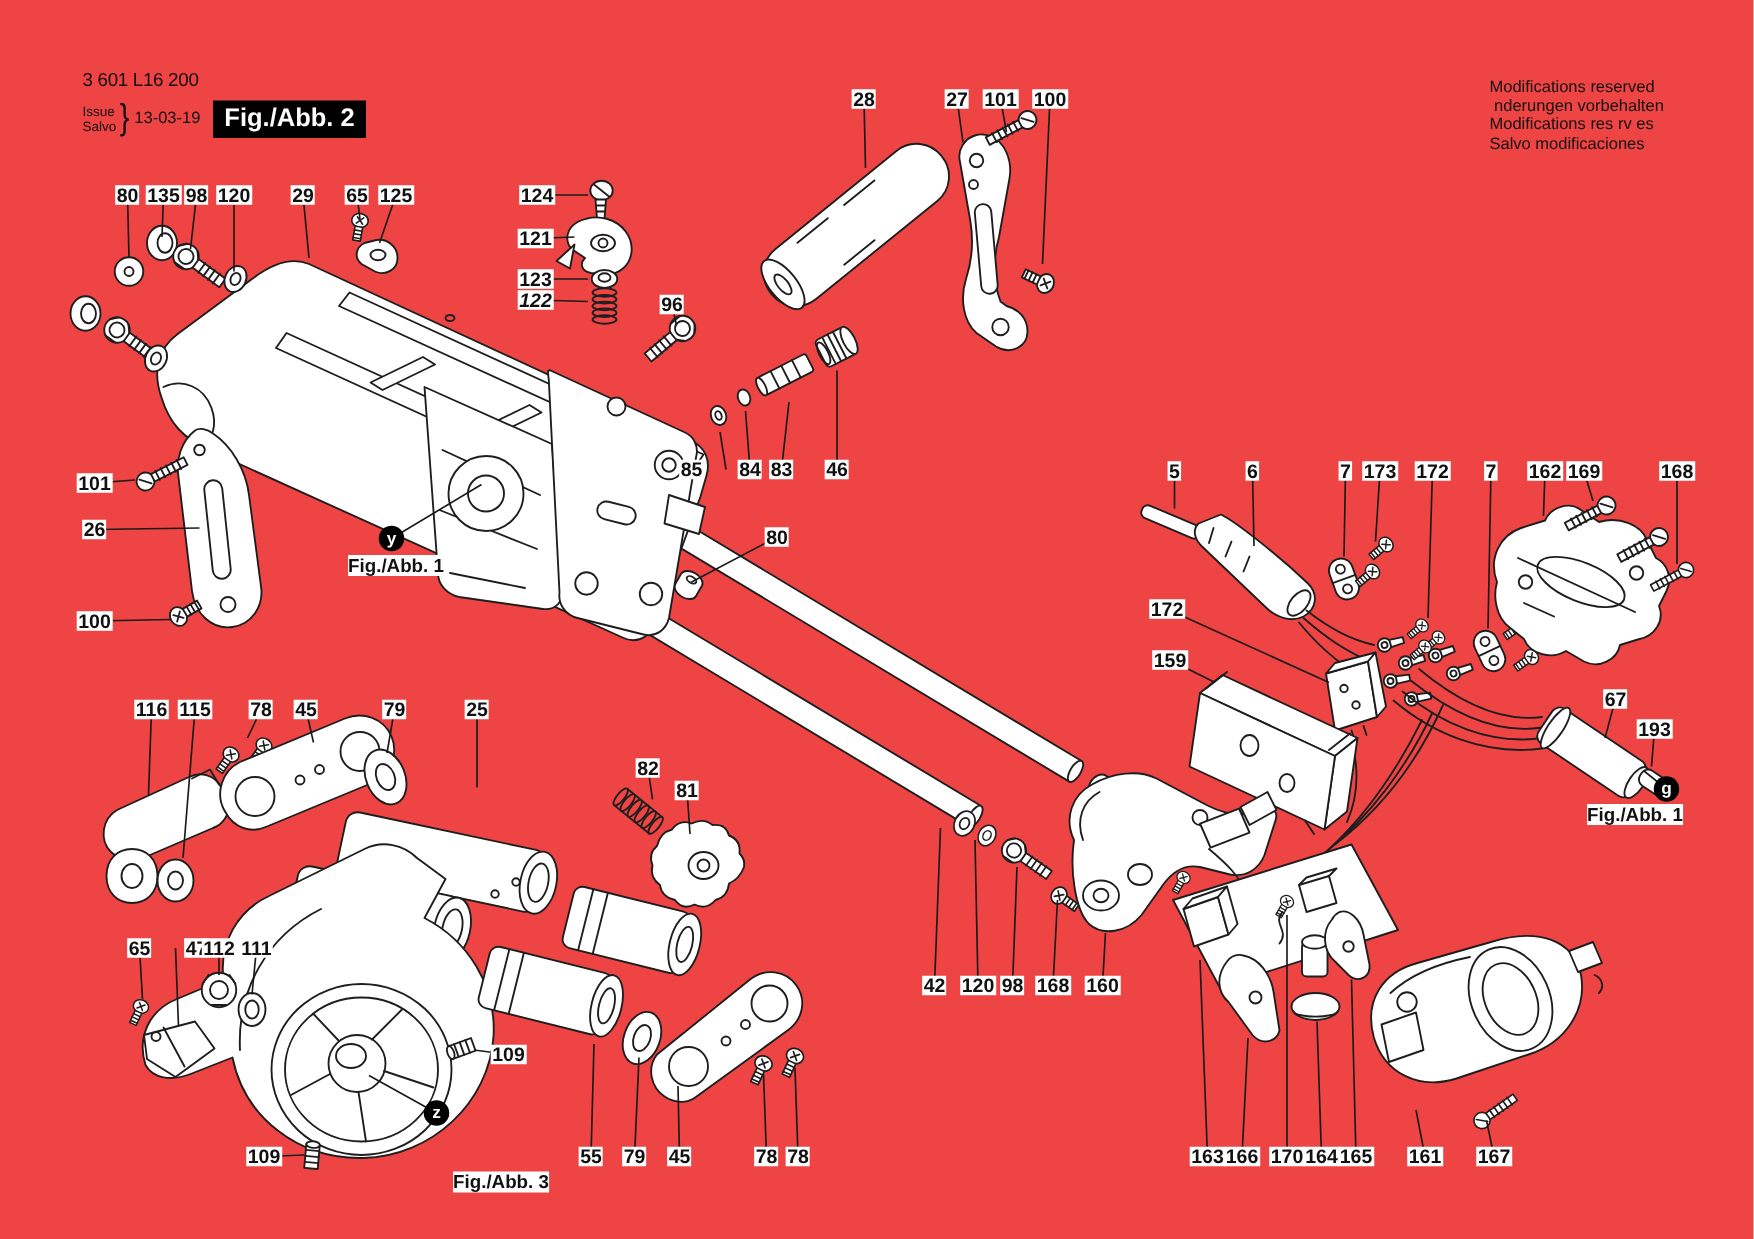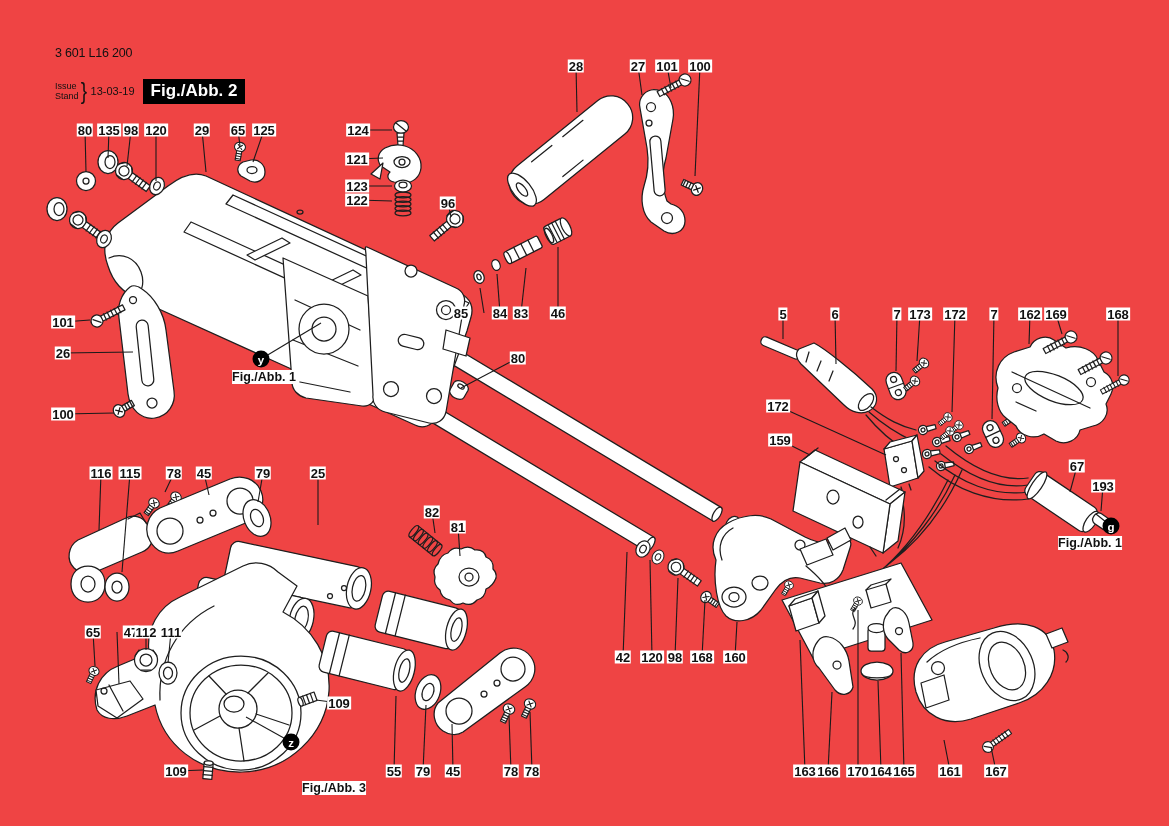--- a/index.html
+++ b/index.html
@@ -10,21 +10,21 @@
   .fw{fill:#fff;stroke:#1e1e1e;stroke-width:1.25;stroke-linejoin:round}
   .callout{position:absolute;transform:translate(-50%,-50%);font-weight:bold;font-size:13px;
            line-height:1;background:#fff;padding:0 1px;white-space:nowrap}
   .figref{position:absolute;transform:translate(-50%,-50%);font-weight:bold;font-size:12.5px;
           background:#fff;white-space:nowrap}
   .marker{position:absolute;transform:translate(-50%,-50%);width:17px;height:17px;border-radius:50%;
           background:#000;color:#fff;font-weight:bold;font-size:11.5px;display:flex;
           align-items:center;justify-content:center}
   #doc-header{position:absolute;left:55px;top:46px}
   .partnum{font-size:12.5px;letter-spacing:-0.2px}
-  .issue-row{display:flex;align-items:center;margin-top:17px}
+  .issue-row{display:flex;align-items:center;margin-top:5px}
   .issue-words{font-size:9px;line-height:10px}
   .brace{font-size:24px;font-weight:normal;transform:scaleX(.8);margin:0 1px 0 1px}
   .issue-date{font-size:11px;margin:0 8px 0 2px}
   .figbox{background:#000;color:#fff;font-weight:bold;font-size:17px;padding:2px 8px 3px 8px}
   #notices{position:absolute;left:993px;top:52px;font-size:11px;line-height:12.5px}
   #notices div{white-space:pre}
 </style>
 </head>
 <body>
 
@@ -485,40 +485,46 @@
       <line x1="261" y1="359" x2="321" y2="323" stroke="#1a1a1a" stroke-width="1.1"></line>
       <line x1="291" y1="742" x2="246" y2="717" stroke="#1a1a1a" stroke-width="1.1"></line>
       <line x1="1111" y1="526" x2="1096" y2="514" stroke="#1a1a1a" stroke-width="1.1"></line>
     </svg>
 
   <div id="doc-header">
     <div class="partnum">3 601 L16 200</div>
     <div class="issue-row">
       <div class="issue-words">
         <div>Issue</div>
-        <div>Stand</div>
+        <div>Salvo</div>
       </div>
       <div class="brace">}</div>
       <div class="issue-date">13-03-19</div>
       <div class="figbox">Fig./Abb. 2</div>
     </div>
   </div>
 
+  <div id="notices">
+      <div>Modifications reserved</div>
+      <div> nderungen vorbehalten</div>
+      <div>Modifications res rv es</div>
+      <div>Salvo modificaciones</div>
+    </div>
 
 <div class="callout" style="left: 85px; top: 130px;">80</div>
     <div class="callout" style="left: 109px; top: 130px;">135</div>
     <div class="callout" style="left: 131px; top: 130px;">98</div>
     <div class="callout" style="left: 156px; top: 130px;">120</div>
     <div class="callout" style="left: 202px; top: 130px;">29</div>
     <div class="callout" style="left: 238px; top: 130px;">65</div>
     <div class="callout" style="left: 264px; top: 130px;">125</div>
     <div class="callout" style="left: 358px; top: 130px;">124</div>
     <div class="callout" style="left: 357px; top: 159px; text-align: right;">121</div>
     <div class="callout" style="left: 357px; top: 186px;">123</div>
-    <div class="callout" style="left: 357px; top: 200px;">122</div>
+    <div class="callout" style="left: 357px; top: 200px; font-style: italic;">122</div>
     <div class="callout" style="left: 448px; top: 203px;">96</div>
     <div class="callout" style="left: 461px; top: 313px;">85</div>
     <div class="callout" style="left: 500px; top: 313px;">84</div>
     <div class="callout" style="left: 521px; top: 313px;">83</div>
     <div class="callout" style="left: 558px; top: 313px;">46</div>
     <div class="callout" style="left: 576px; top: 66px;">28</div>
     <div class="callout" style="left: 638px; top: 66px;">27</div>
     <div class="callout" style="left: 667px; top: 66px;">101</div>
     <div class="callout" style="left: 700px; top: 66px;">100</div>
     <div class="callout" style="left: 63px; top: 322px;">101</div>

